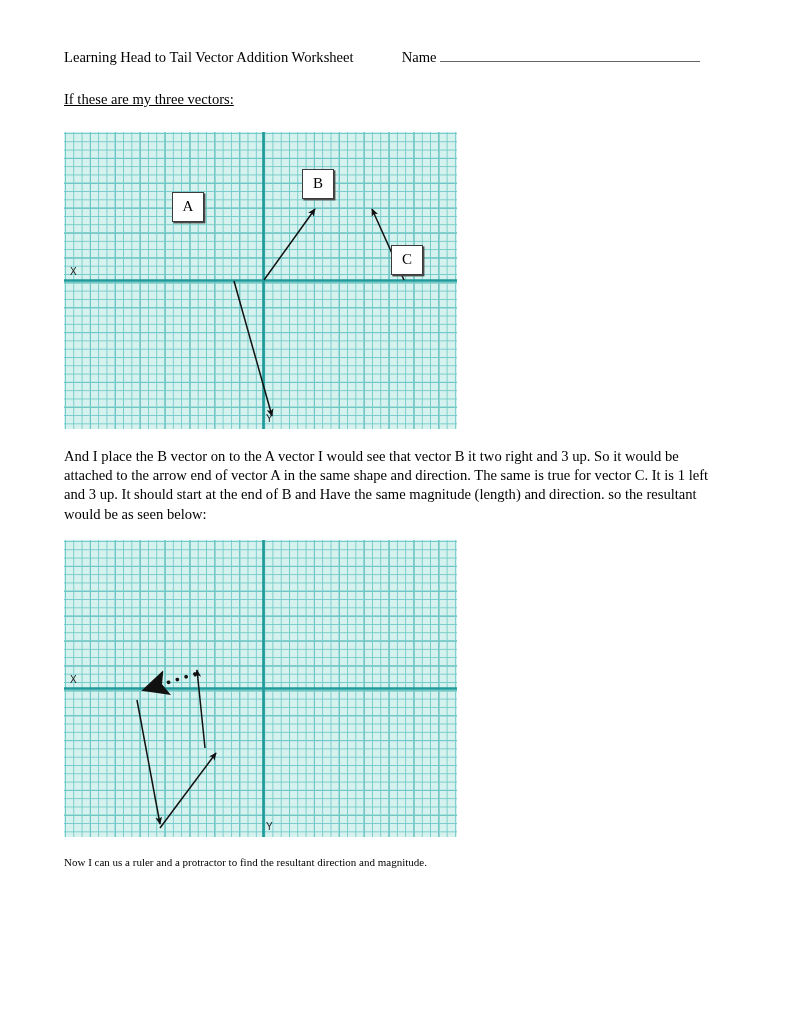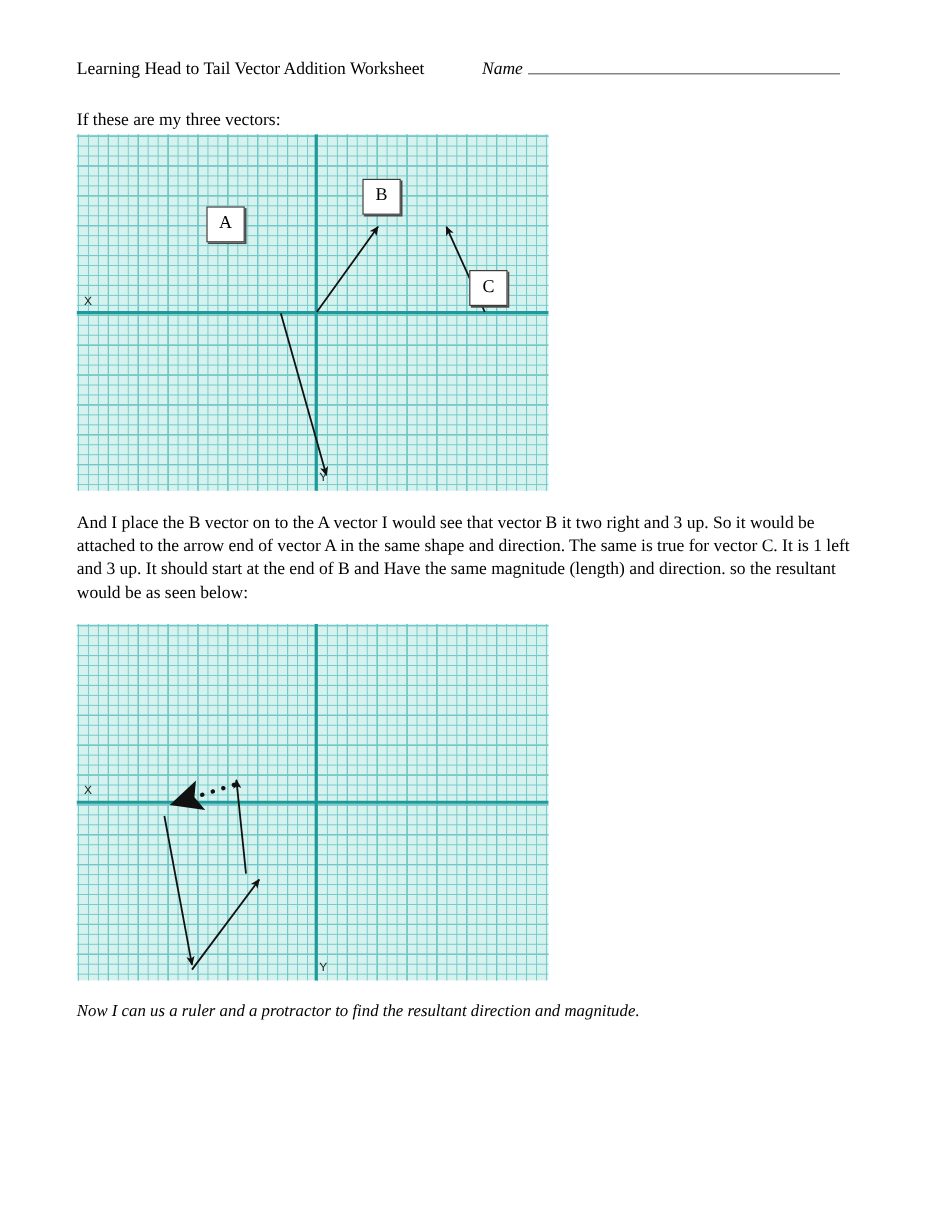--- a/index.html
+++ b/index.html
@@ -36,36 +36,35 @@
     margin-bottom: 24px;
   }
   .header-title {
     white-space: nowrap;
   }
   .name-block {
     margin-left: 48px;
     display: flex;
     align-items: baseline;
     white-space: nowrap;
-    font-style: italic;
   }
   .name-label { margin-right: 4px; }
   .name-line {
     display: inline-block;
     width: 260px;
     border-bottom: 1px solid #666666;
     height: 13px;
   }
   p.para {
     font-size: 14.6px;
     line-height: 1.33;
     margin: 0 0 16px 0;
     text-align: left;
   }
-  p.tight { margin-bottom: 1px; }
+  p.tight { margin-bottom: 22px; text-decoration: underline; }
 
   .graph-wrap {
     position: relative;
     margin: 0 0 18px 0;
   }
   .graph {
     position: relative;
     width: 393px;
     height: 297px;
     background-color: #d6f2ee;
@@ -104,24 +103,23 @@
     align-items: center;
     justify-content: center;
     font-family: "Liberation Serif", "DejaVu Serif", serif;
     font-size: 15px;
     color: #000000;
     width: 32px;
     height: 30px;
     box-sizing: border-box;
   }
   .footer-text {
-    font-size: 14px;
+    font-size: 11px;
     line-height: 1.33;
     margin: 0 0 18px 0;
-    font-style: italic;
   }
 </style>
 </head>
 <body>
 
 <div class="page">
   <div class="doc">
 
     <div class="header-row">
       <span class="header-title">Learning Head to Tail Vector Addition Worksheet</span>

